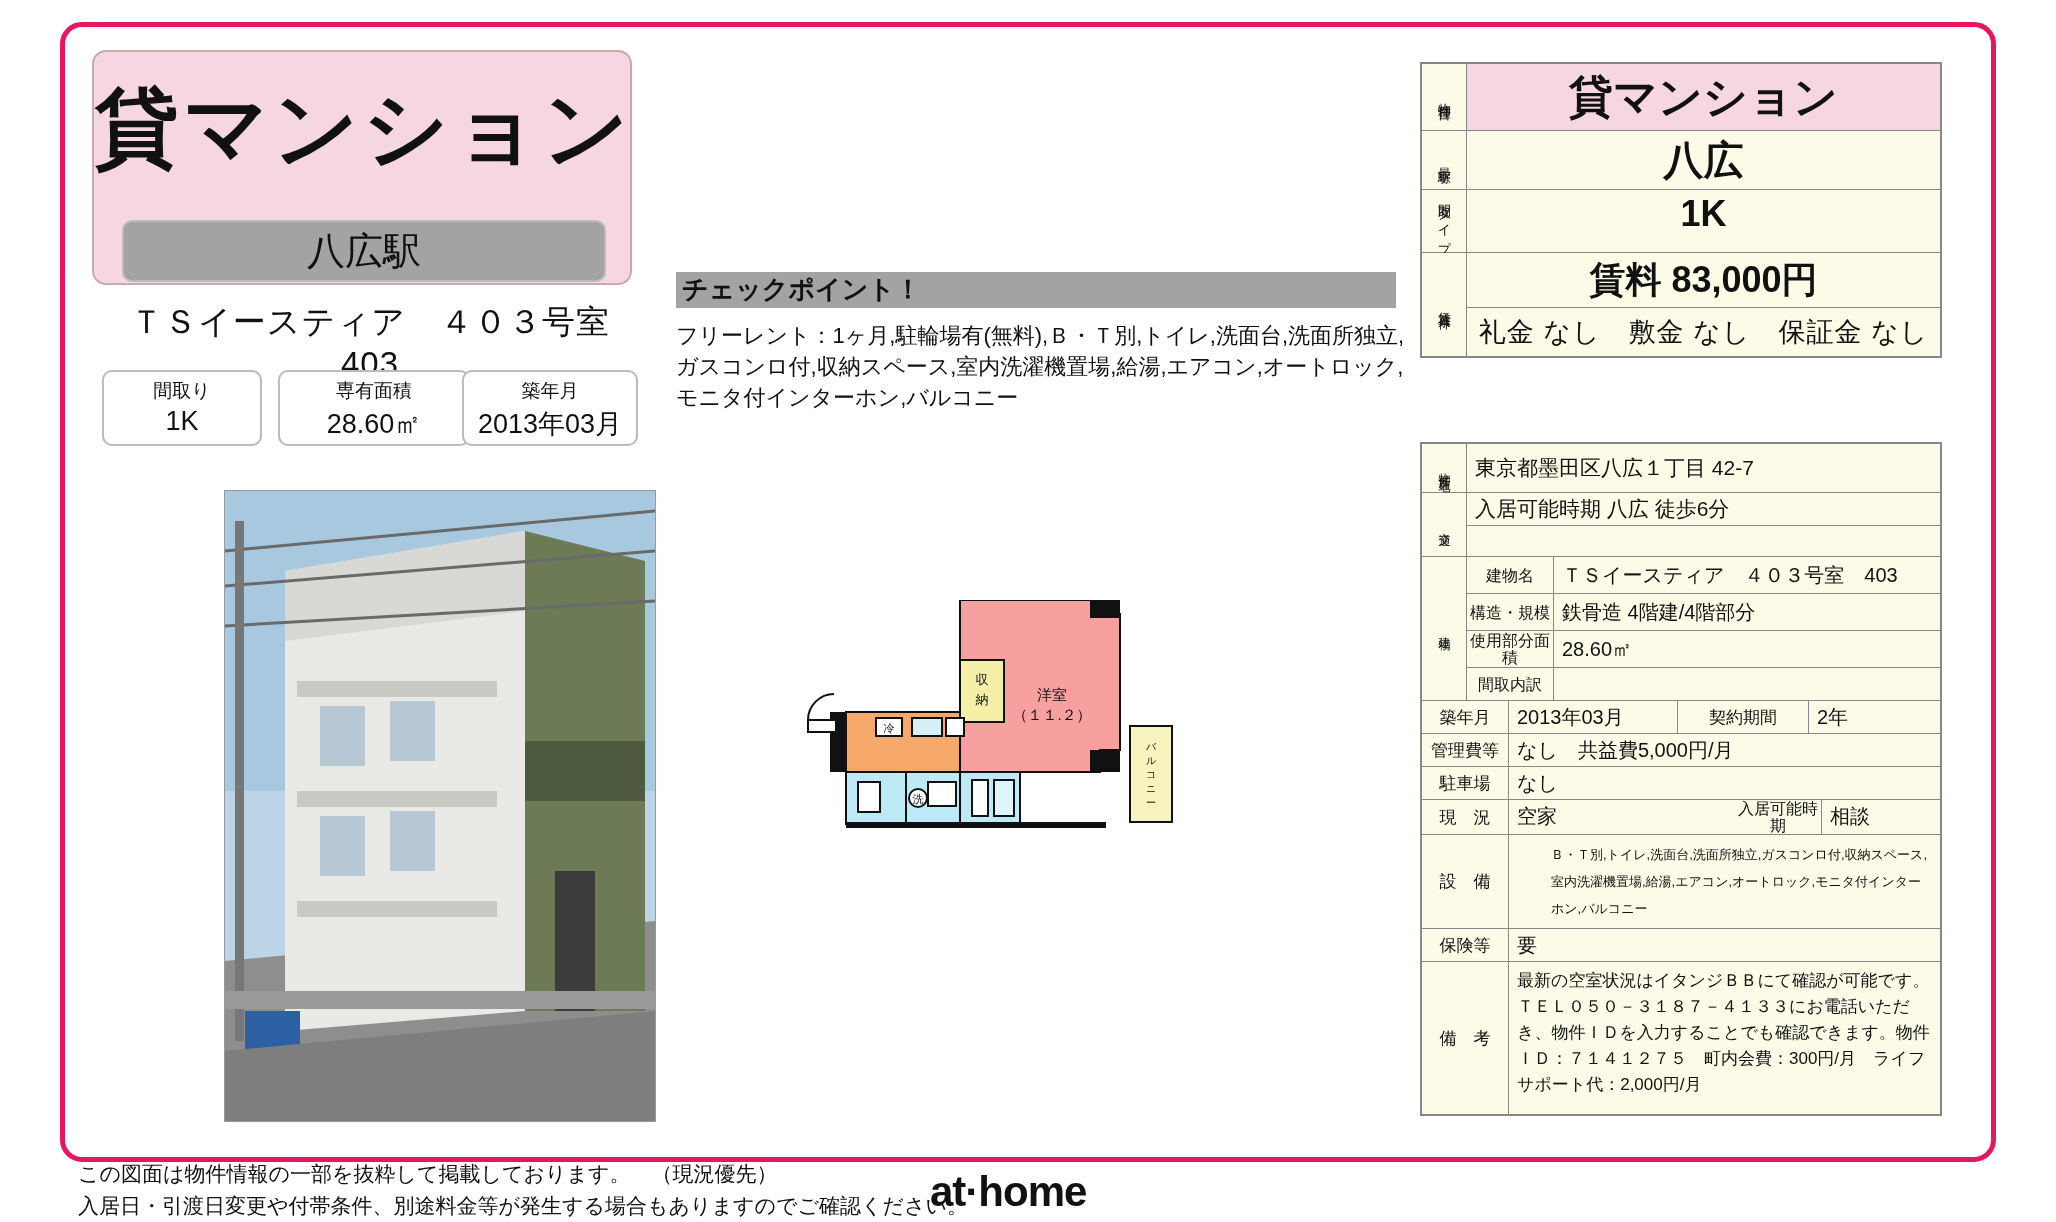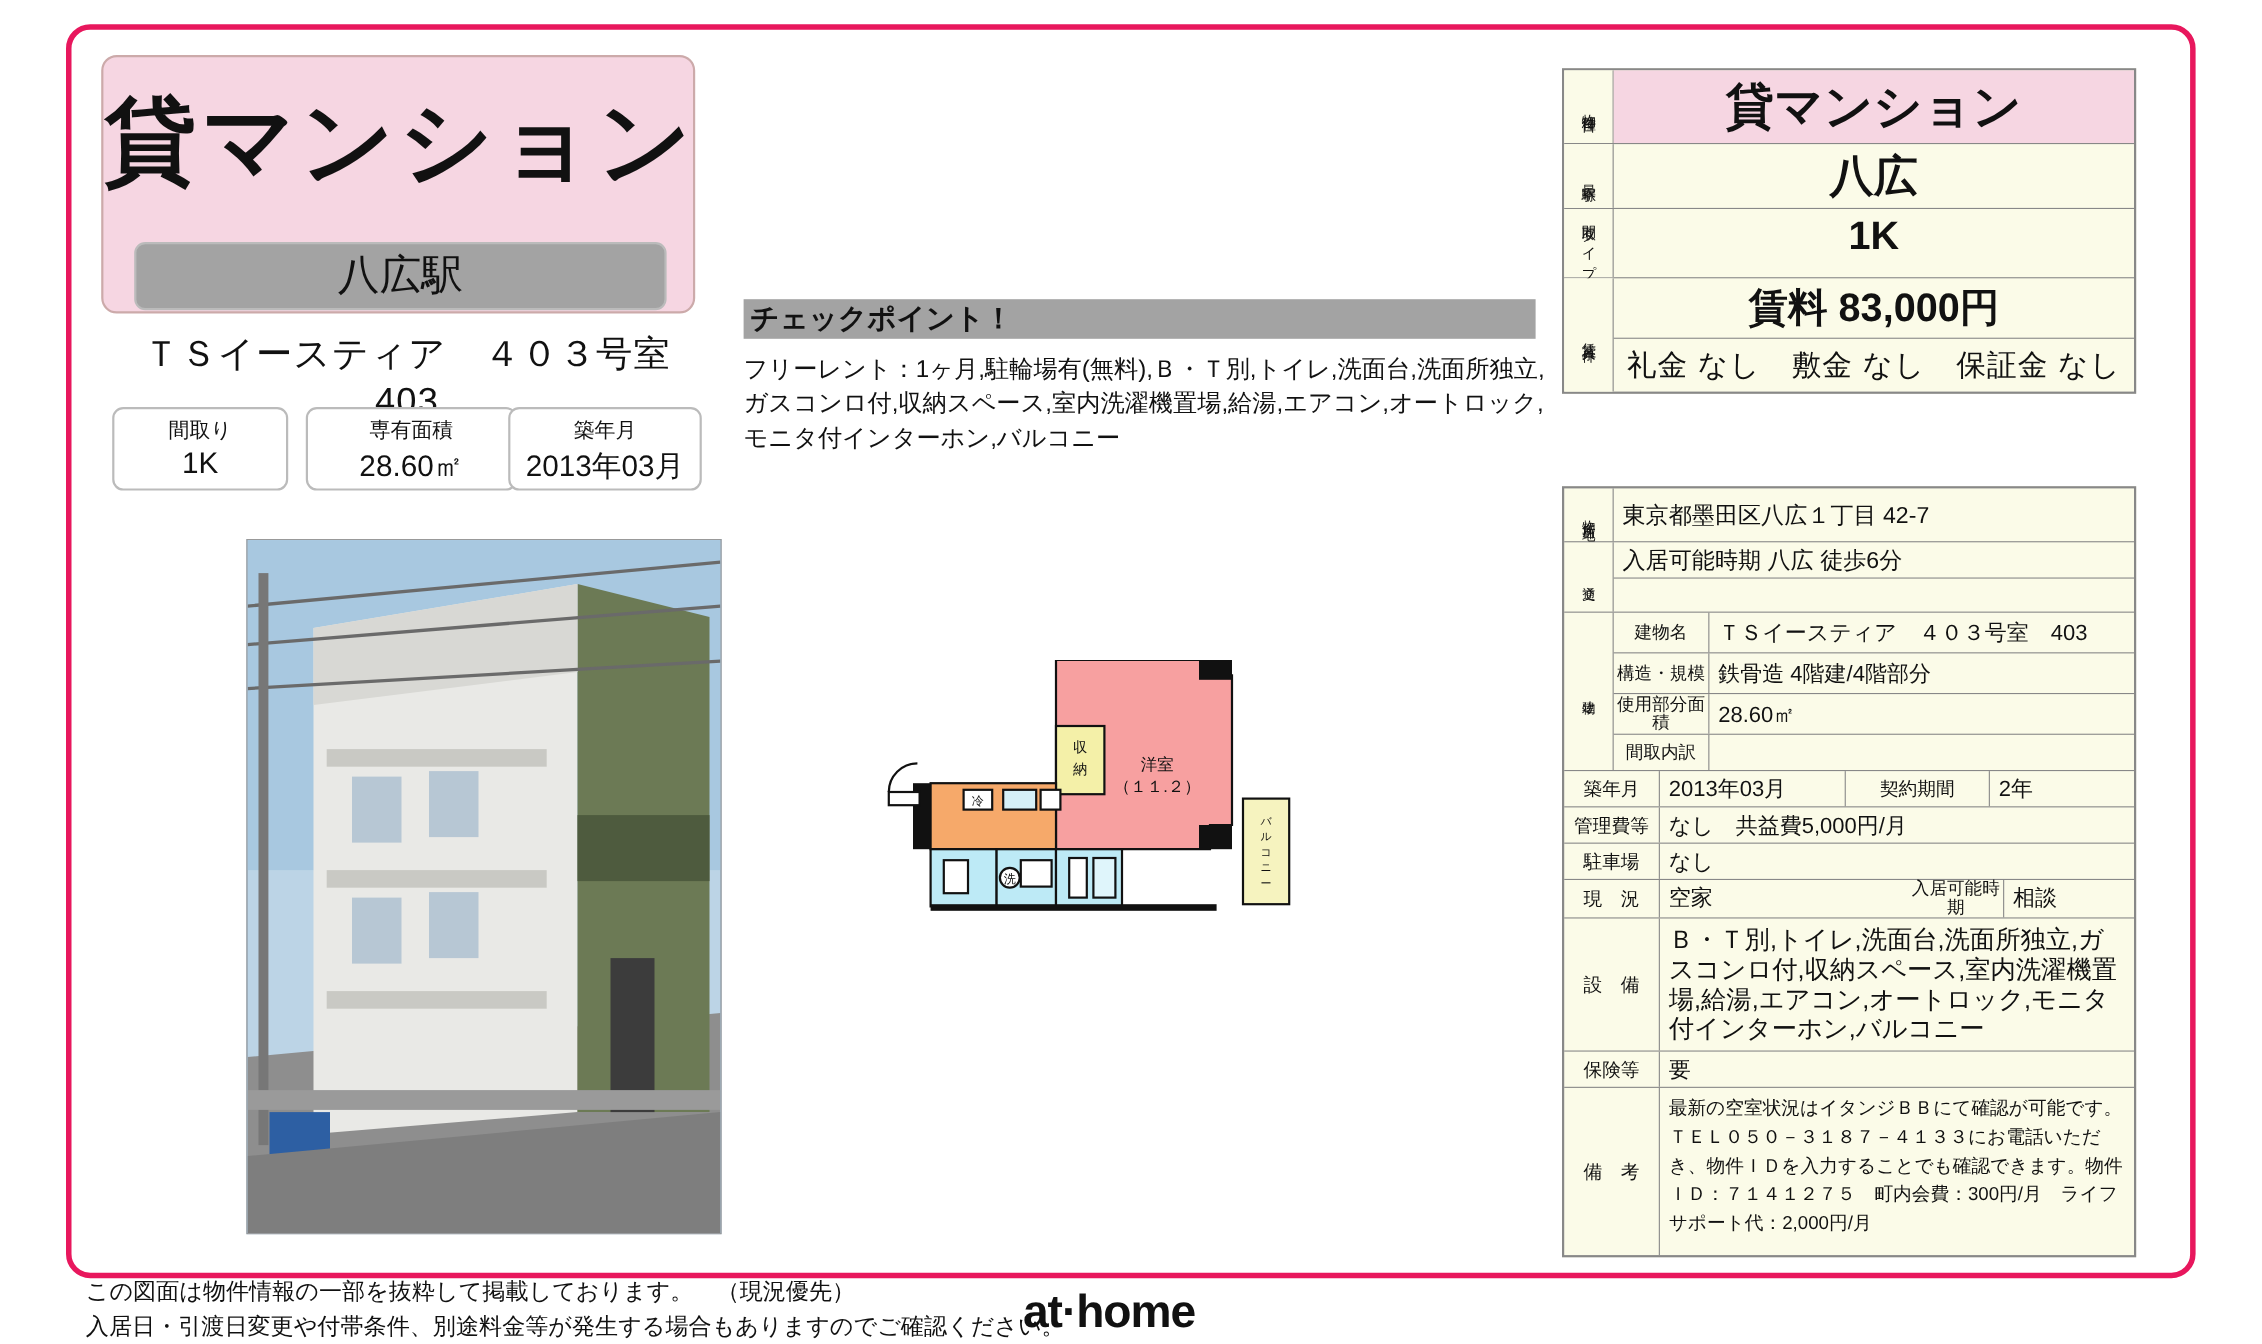--- a/index.html
+++ b/index.html
@@ -49,21 +49,21 @@
   .dlab{width:44px;min-width:44px;border-right:1px solid #888;display:flex;align-items:center;justify-content:center;font-size:12px;line-height:13px;writing-mode:vertical-rl;letter-spacing:2px;padding:3px 0;}
   .dval{flex:1;display:flex;align-items:center;padding-left:8px;font-size:21px;}
   .h48{height:48px;}.h36{height:36px;}.h30{height:30px;}.h32{height:32px;}
   .subcol{flex:1;}
   .subrow{display:flex;border-bottom:1px solid #888;}
   .subrow:last-child{border-bottom:none;}
   .inlab{width:130px;min-width:130px;border-right:1px solid #888;display:flex;align-items:center;justify-content:center;font-size:17px;}
   .inlab2{width:86px;min-width:86px;border-right:1px solid #888;display:flex;align-items:center;justify-content:center;font-size:16px;line-height:17px;text-align:center;}
   .inval{flex:1;display:flex;align-items:center;padding-left:8px;font-size:20px;}
   .leftlab{width:86px;min-width:86px;border-right:1px solid #888;display:flex;align-items:center;justify-content:center;font-size:17px;}
-  .eq{padding:6px 8px;font-size:23px;line-height:27px;}
+  .eq{padding:6px 8px;font-size:13px;line-height:27px;margin-left:34px;}
   .bk{padding:6px 8px;font-size:17px;line-height:26px;}
 
   
   .fp{position:absolute;left:800px;top:600px;width:520px;height:360px;}
 
   
   .foot1{position:absolute;left:78px;top:1160px;font-size:21px;}
   .foot2{position:absolute;left:78px;top:1192px;font-size:21px;}
   .athome{position:absolute;left:930px;top:1168px;font-size:42px;font-weight:bold;letter-spacing:-1px;}
   .info{position:absolute;left:1570px;top:1178px;font-size:26px;}

